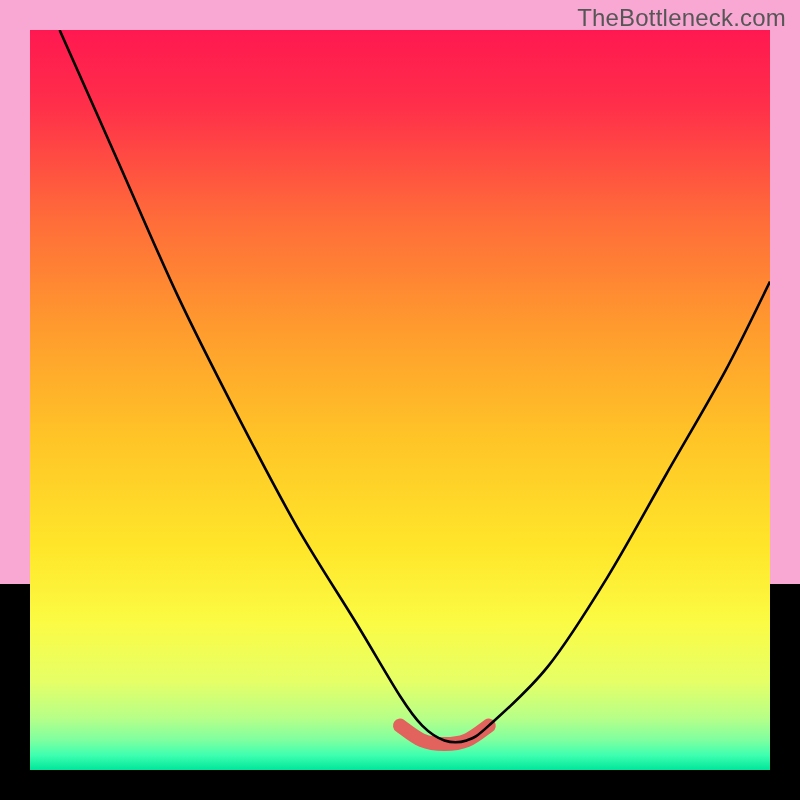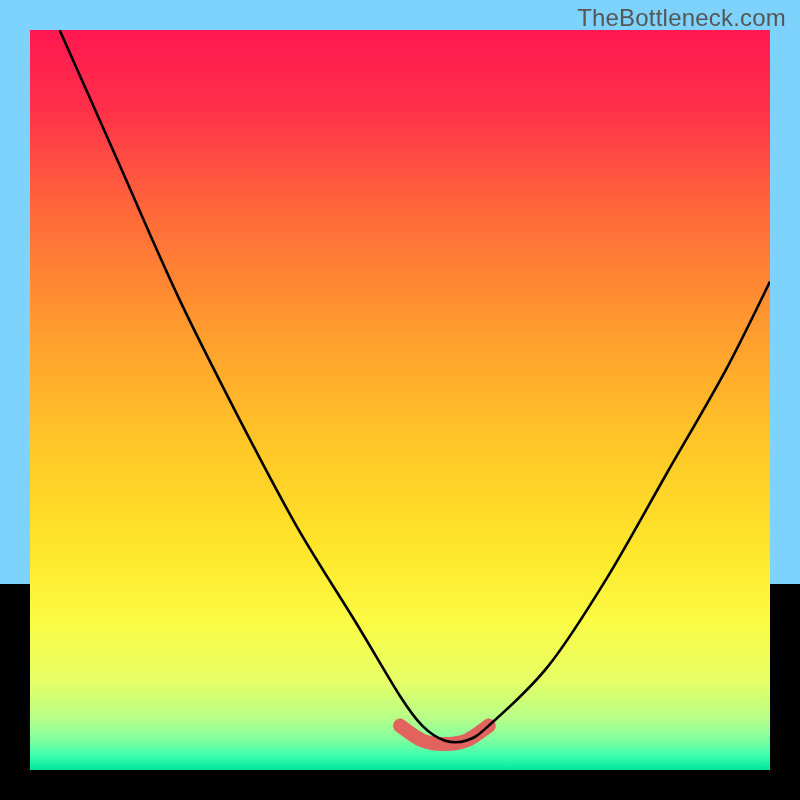--- a/index.html
+++ b/index.html
@@ -7,21 +7,21 @@
     padding: 0;
     width: 800px;
     height: 800px;
     background: #000000;
     overflow: hidden;
   }
   .frame {
     position: relative;
     width: 800px;
     height: 584px;
-    background: #7dd3fc;
+    background: #f9a8d4;
   }
   .watermark {
     position: absolute;
     top: 4px;
     right: 14px;
     font-family: Arial, Helvetica, sans-serif;
     font-size: 24px;
     color: #565656;
     letter-spacing: 0.2px;
     font-weight: 500;

